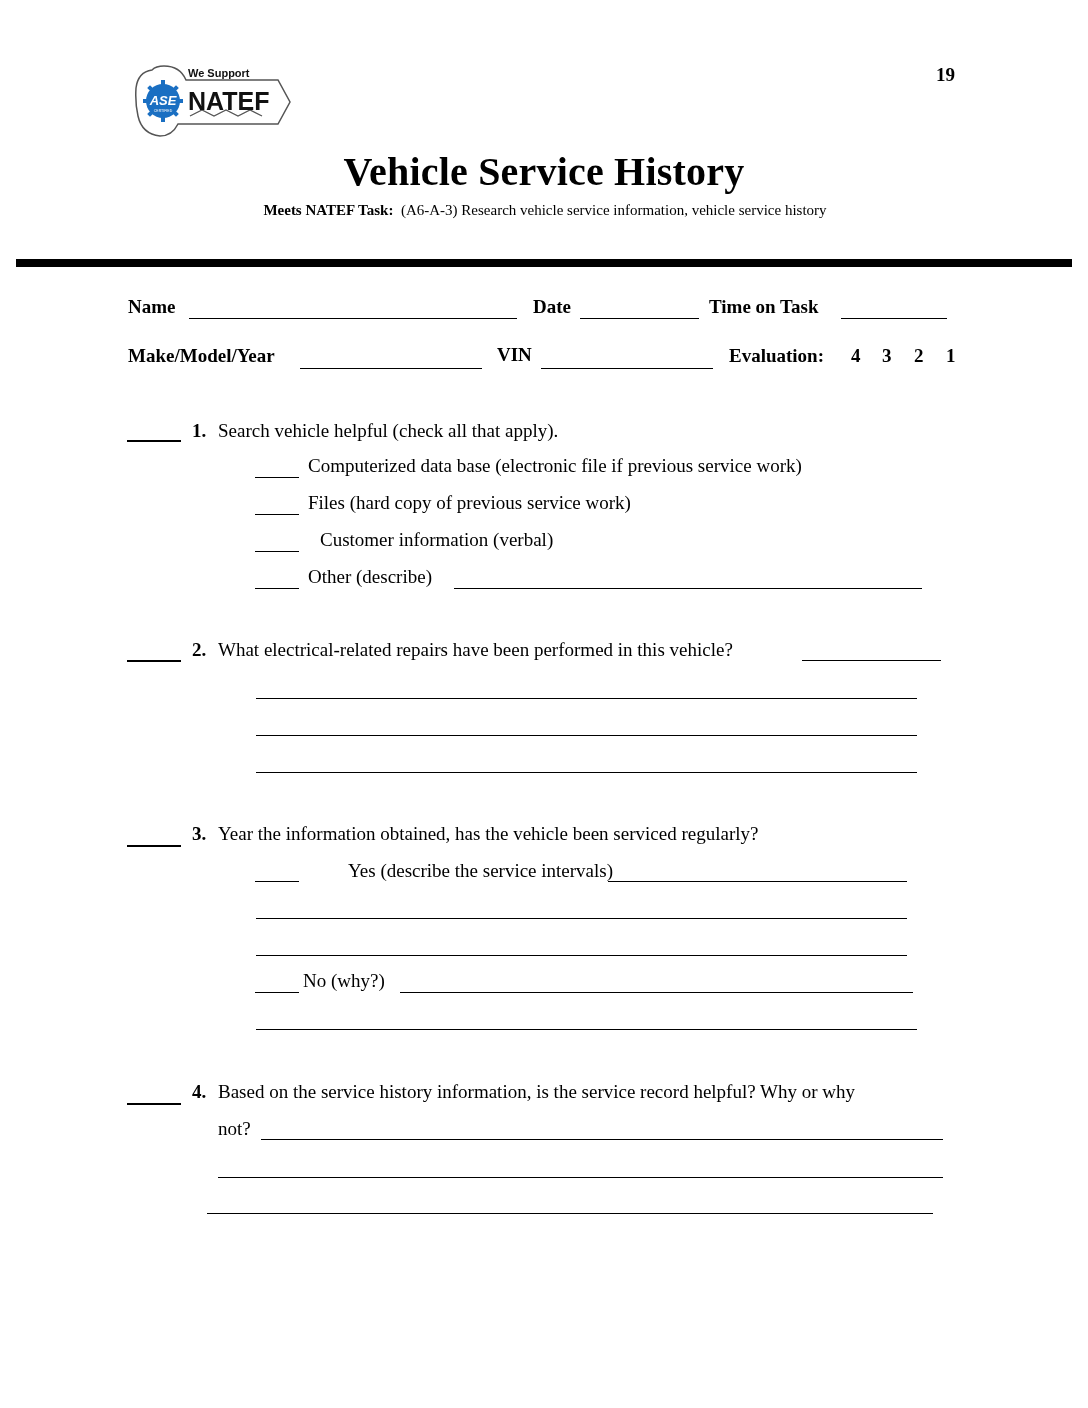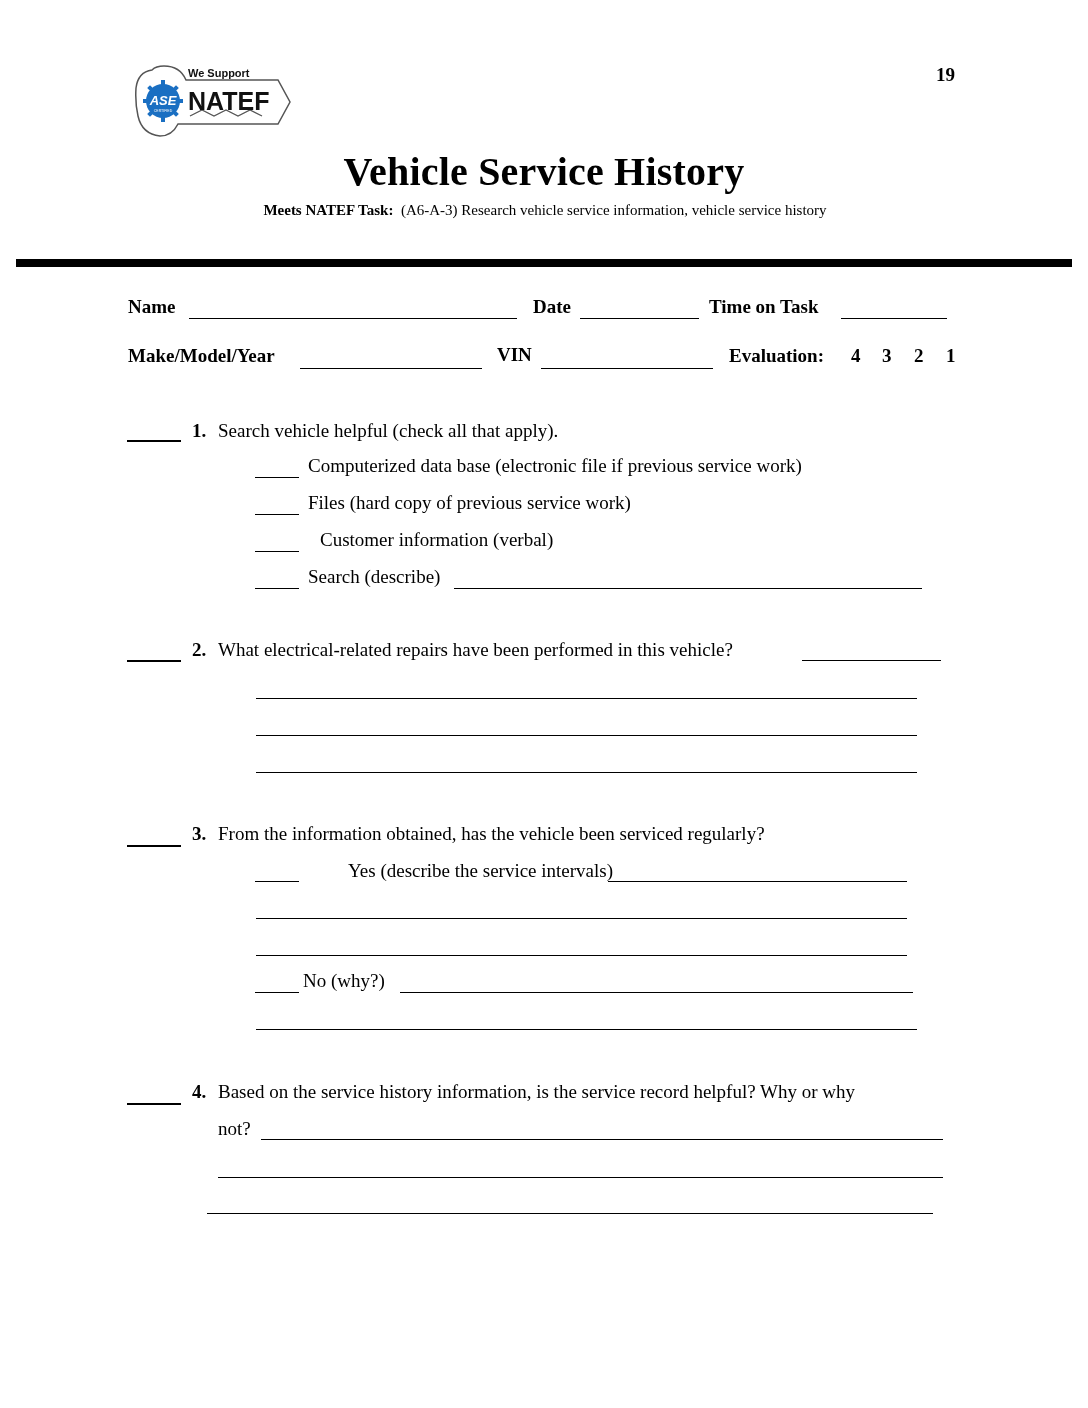--- a/index.html
+++ b/index.html
@@ -84,34 +84,34 @@
 <div class="check-blank" style="left:255px; top:477px;"></div>
 <div class="txt" style="left:308px; top:455px;">Computerized data base (electronic file if previous service work)</div>
 
 <div class="check-blank" style="left:255px; top:514px;"></div>
 <div class="txt" style="left:308px; top:492px;">Files (hard copy of previous service work)</div>
 
 <div class="check-blank" style="left:255px; top:551px;"></div>
 <div class="txt" style="left:320px; top:529px;">Customer information (verbal)</div>
 
 <div class="check-blank" style="left:255px; top:588px;"></div>
-<div class="txt" style="left:308px; top:566px;">Search (describe)</div>
+<div class="txt" style="left:308px; top:566px;">Other (describe)</div>
 <div class="line" style="left:454px; top:588px; width:468px;"></div>
 
 <div class="score-blank" style="left:127px; top:660px;"></div>
 <div class="txt qnum" style="left:192px; top:639px;">2.</div>
 <div class="txt" style="left:218px; top:639px;">What electrical-related repairs have been performed in this vehicle?</div>
 <div class="line" style="left:802px; top:660px; width:139px;"></div>
 <div class="line" style="left:256px; top:698px; width:661px;"></div>
 <div class="line" style="left:256px; top:735px; width:661px;"></div>
 <div class="line" style="left:256px; top:772px; width:661px;"></div>
 
 <div class="score-blank" style="left:127px; top:845px;"></div>
 <div class="txt qnum" style="left:192px; top:823px;">3.</div>
-<div class="txt" style="left:218px; top:823px;">From the information obtained, has the vehicle been serviced regularly?</div>
+<div class="txt" style="left:218px; top:823px;">Year the information obtained, has the vehicle been serviced regularly?</div>
 
 <div class="check-blank" style="left:255px; top:881px;"></div>
 <div class="txt" style="left:303px; top:860px;margin-left:45px;">Yes (describe the service intervals)</div>
 <div class="line" style="left:608px; top:881px; width:299px;"></div>
 <div class="line" style="left:256px; top:918px; width:651px;"></div>
 <div class="line" style="left:256px; top:955px; width:651px;"></div>
 
 <div class="check-blank" style="left:255px; top:992px;"></div>
 <div class="txt" style="left:303px; top:970px;">No (why?)</div>
 <div class="line" style="left:400px; top:992px; width:513px;"></div>

